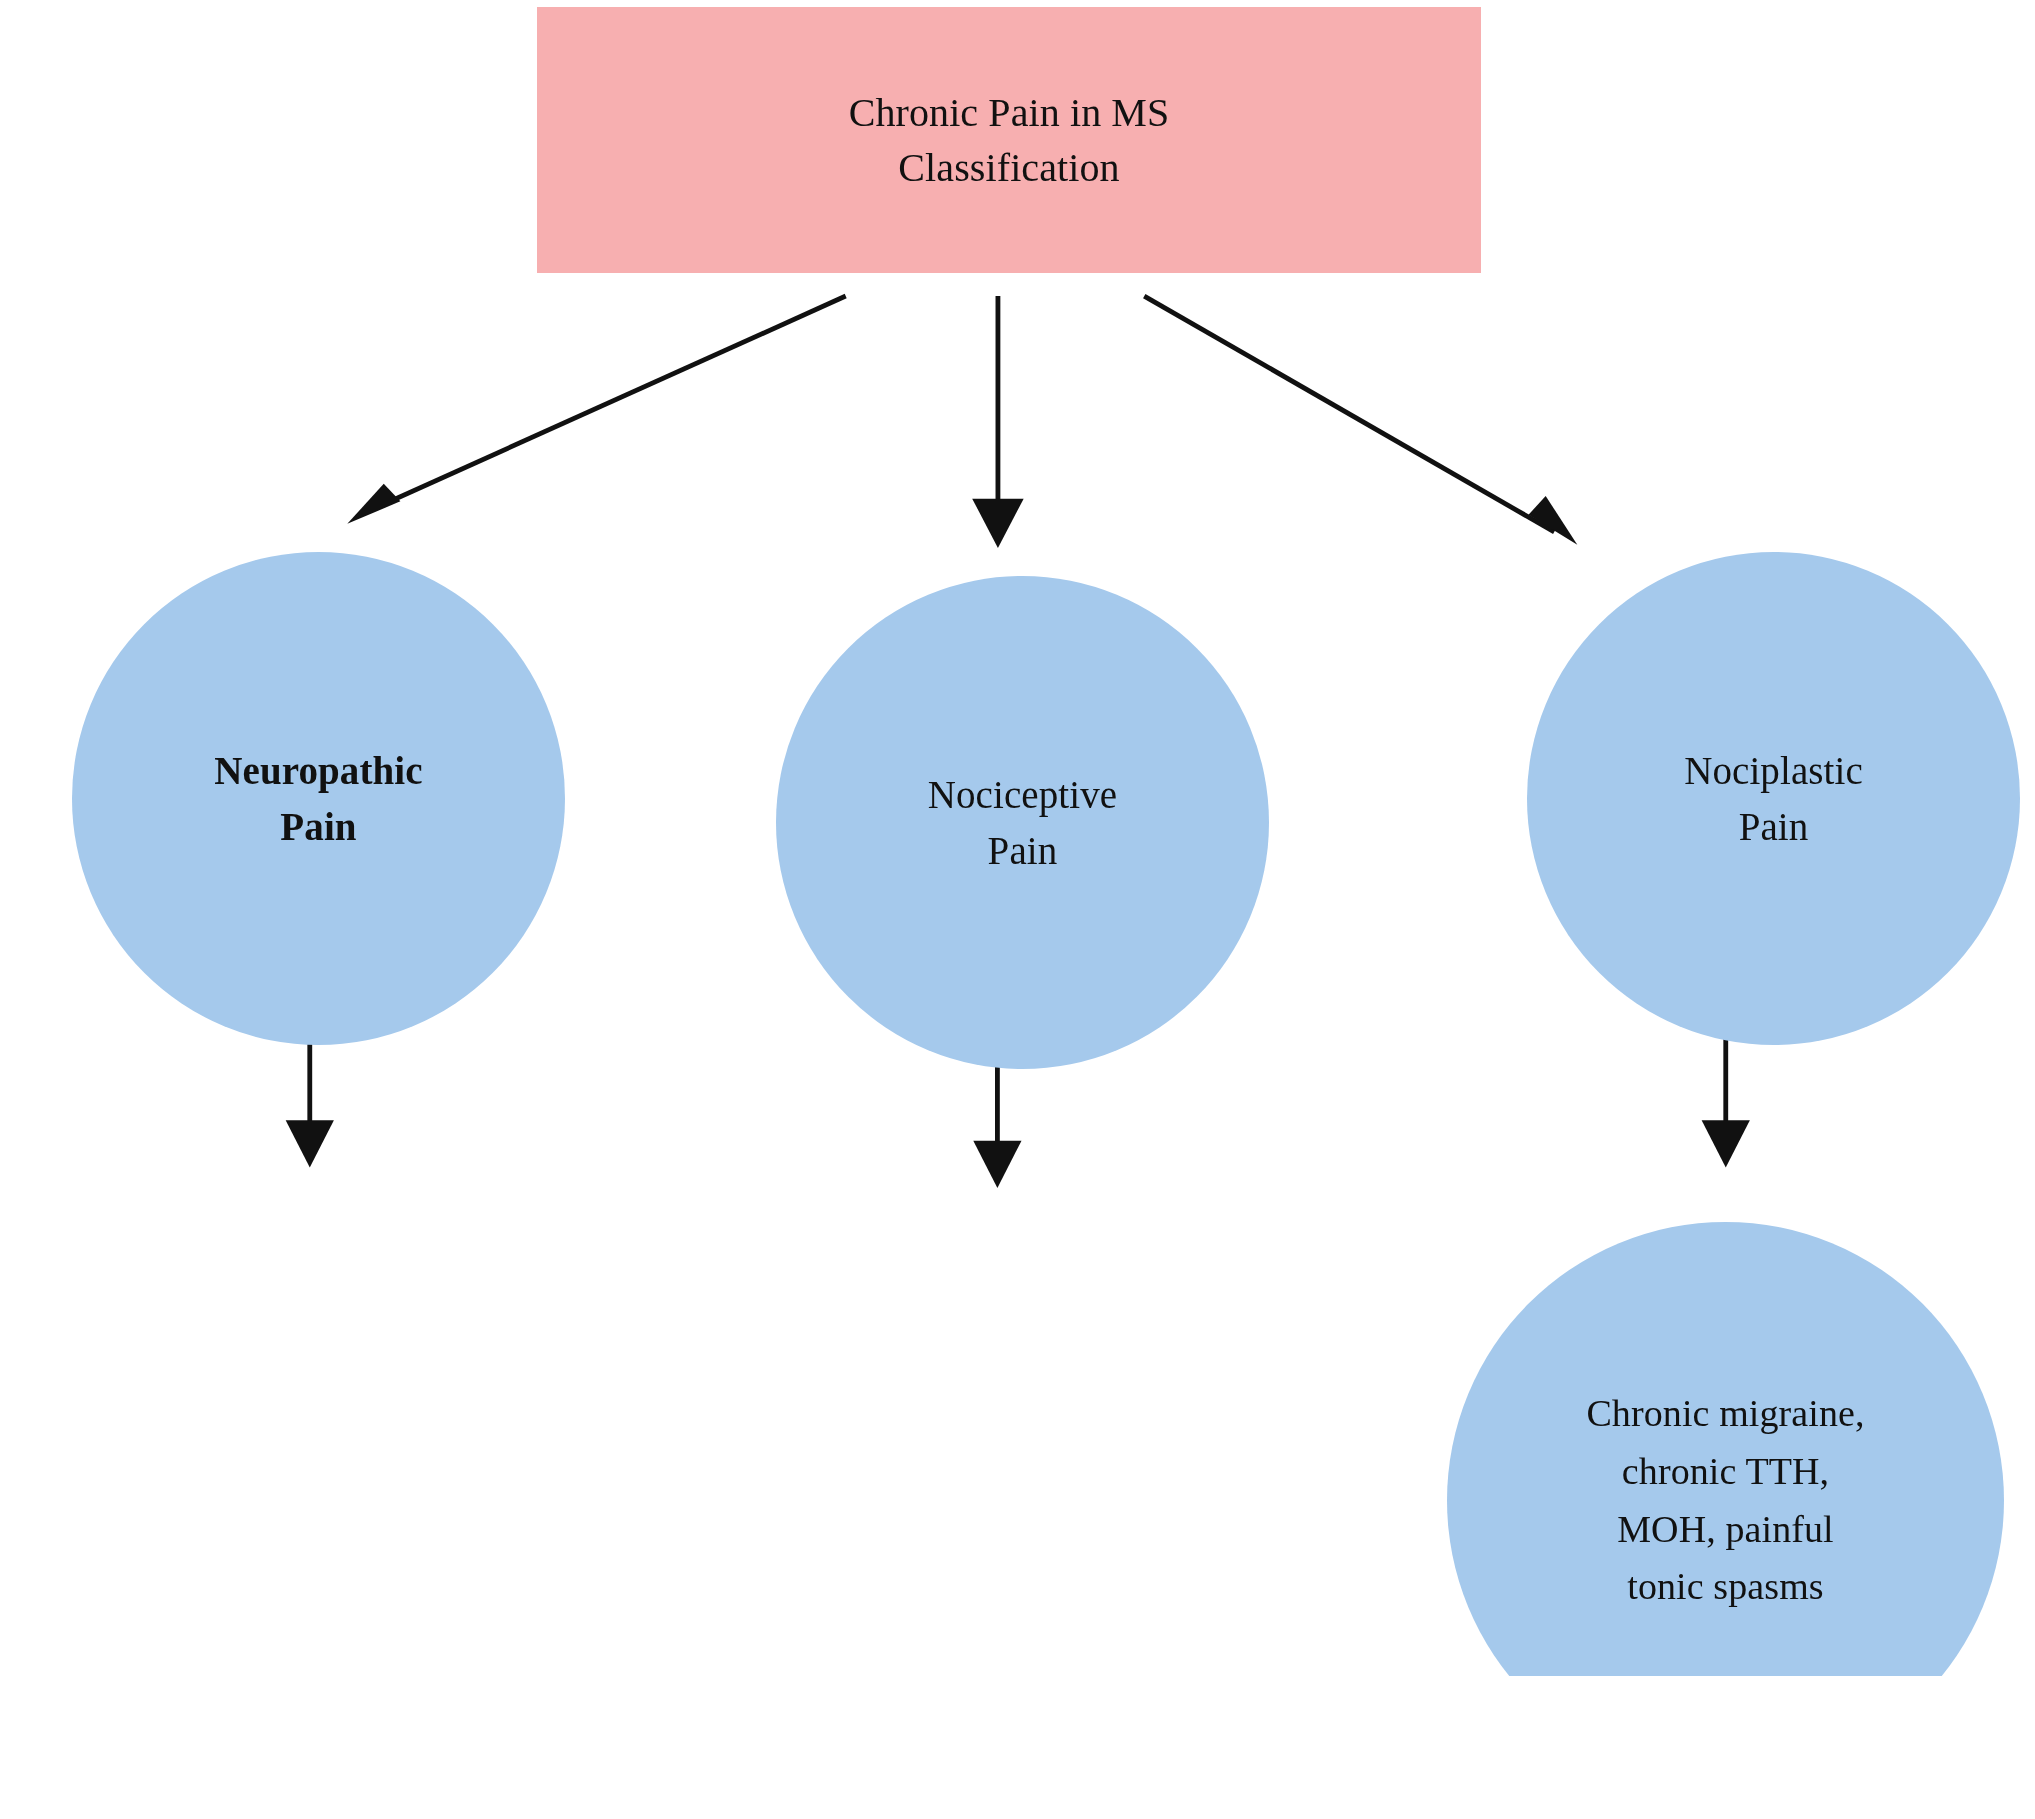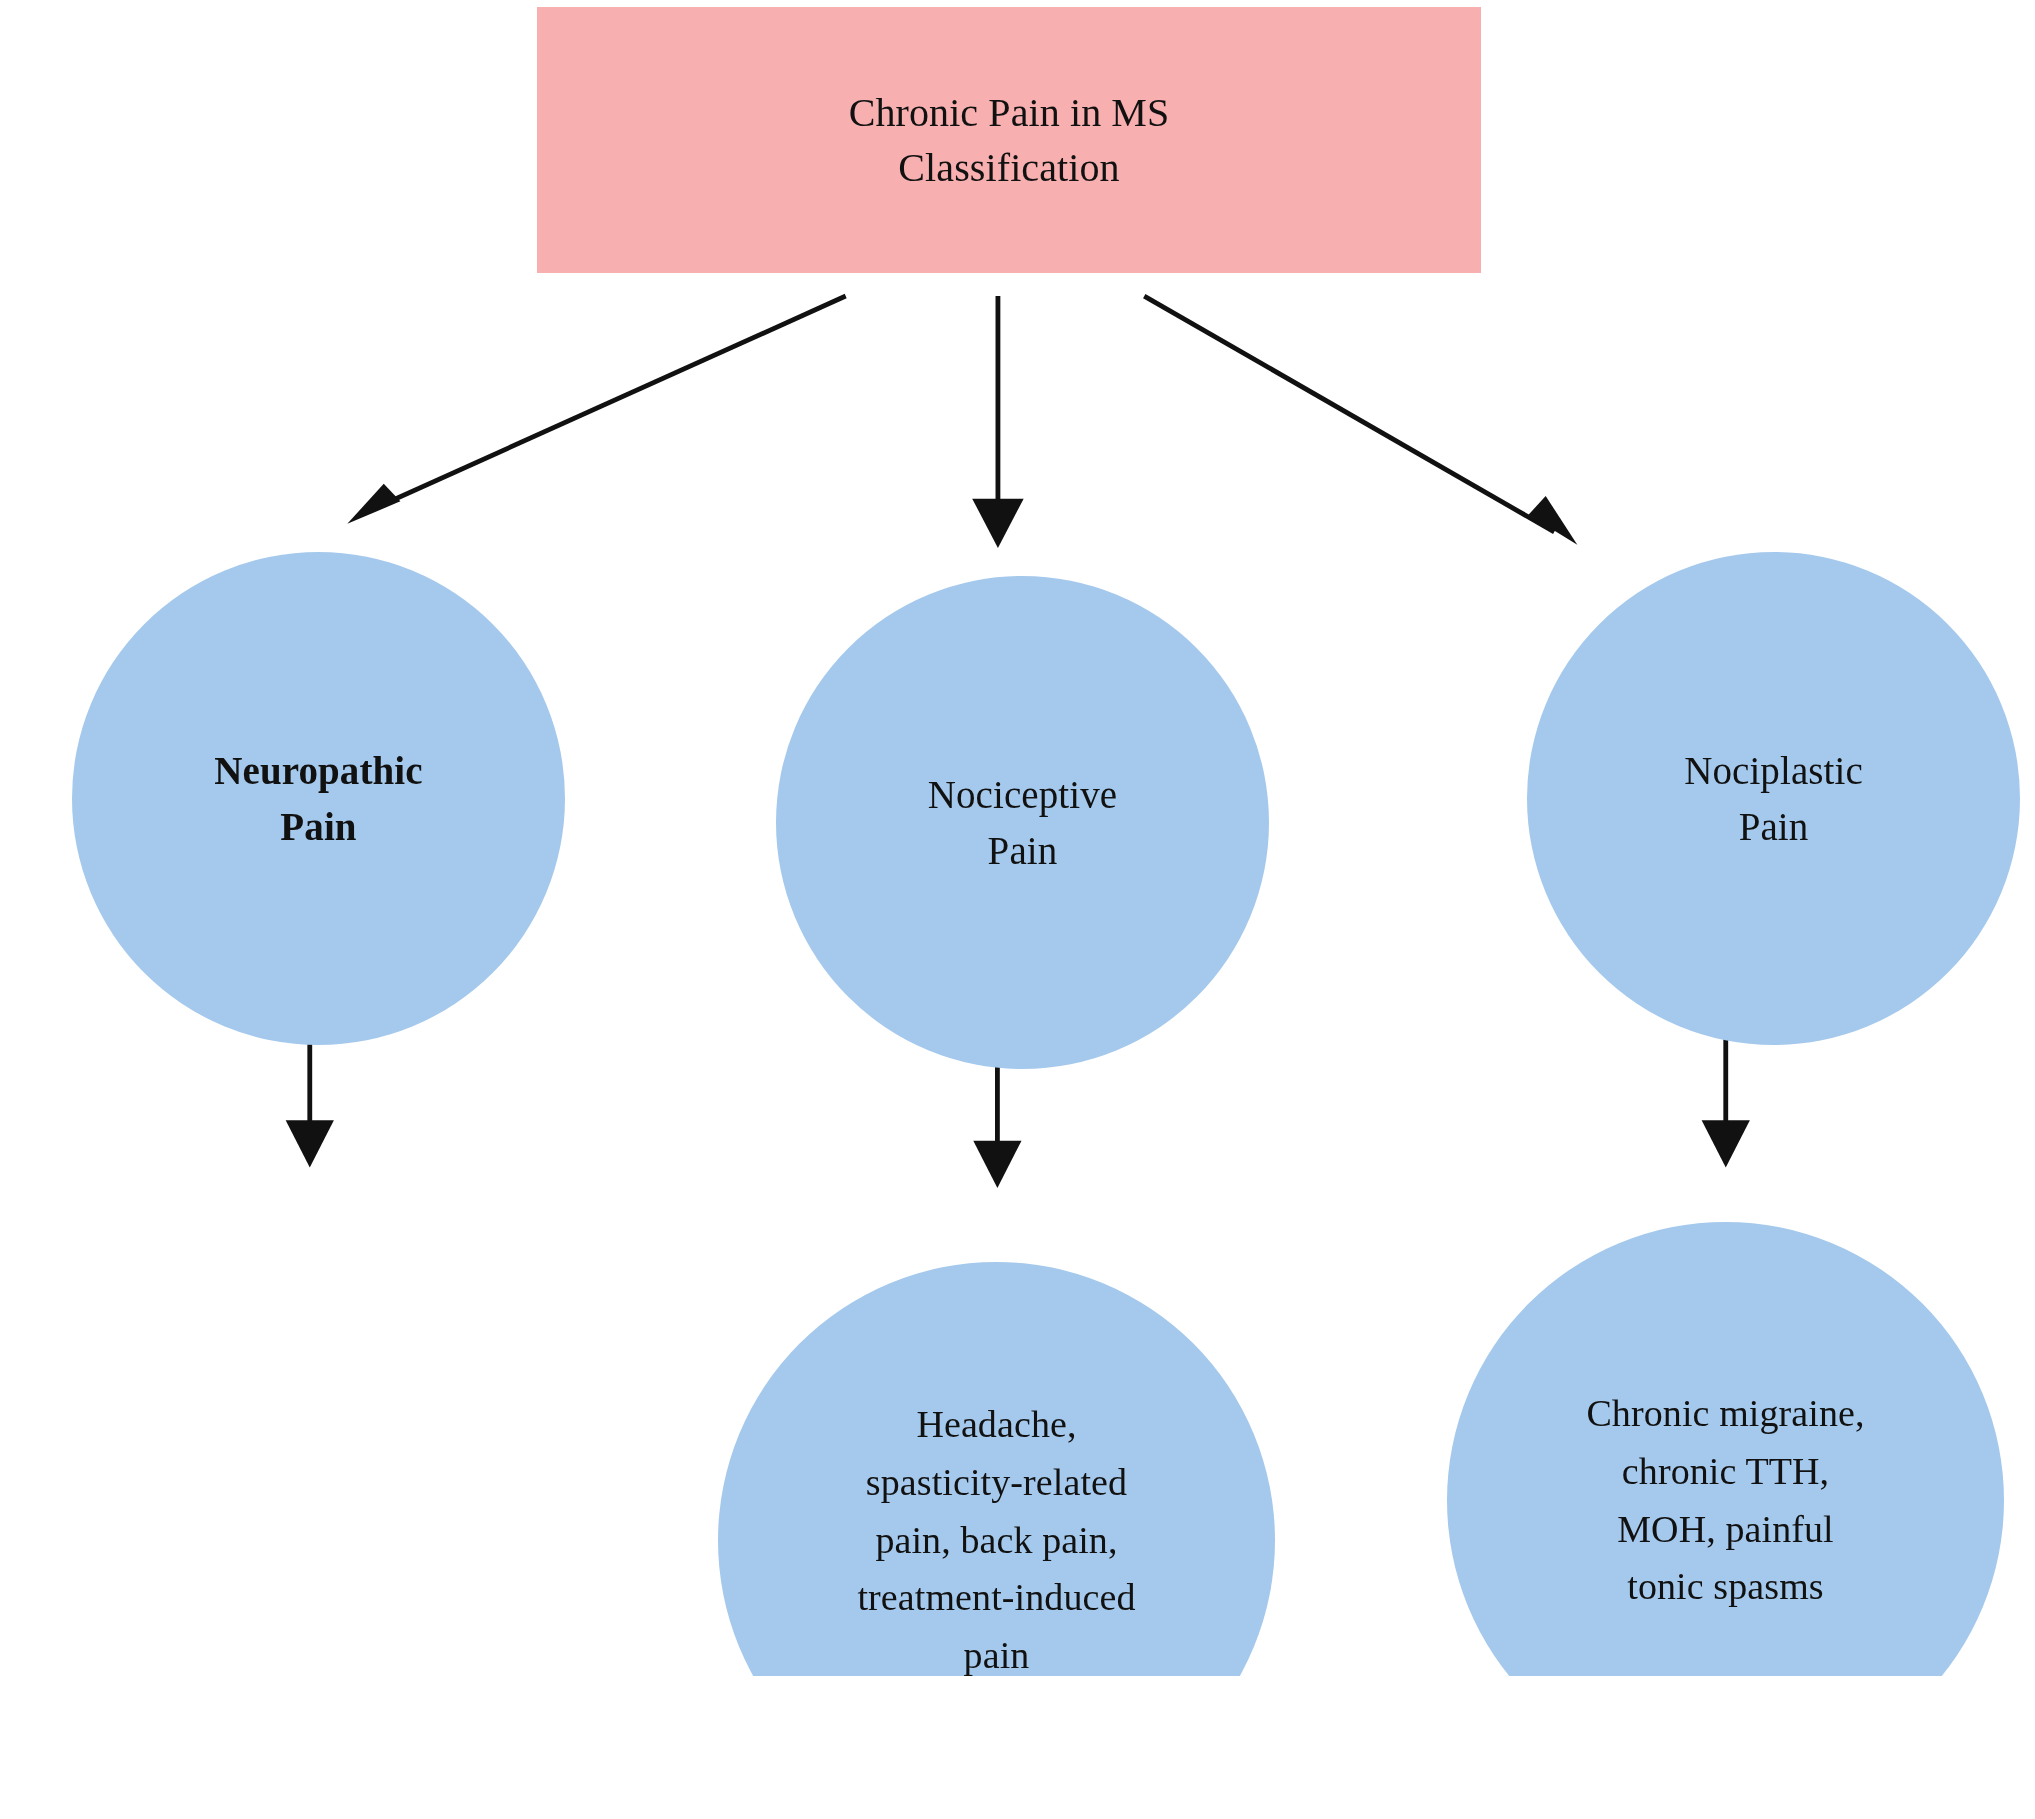--- a/index.html
+++ b/index.html
@@ -140,27 +140,20 @@
     <div class="node-label">Nociceptive
 Pain</div>
   </div>
 
   <div class="node-circle cat-circle" id="node-nociplastic">
     <div class="node-label">Nociplastic
 Pain</div>
   </div>
 
 
-  <div class="node-circle detail-circle" id="node-nociceptive-details">
-    <div class="node-label">Headache,
-spasticity-related
-pain, back pain,
-treatment-induced
-pain</div>
-  </div>
 
   <div class="node-circle detail-circle" id="node-nociplastic-details">
     <div class="node-label">Chronic migraine,
 chronic TTH,
 MOH, painful
 tonic spasms</div>
   </div>
 
 </div>
 

